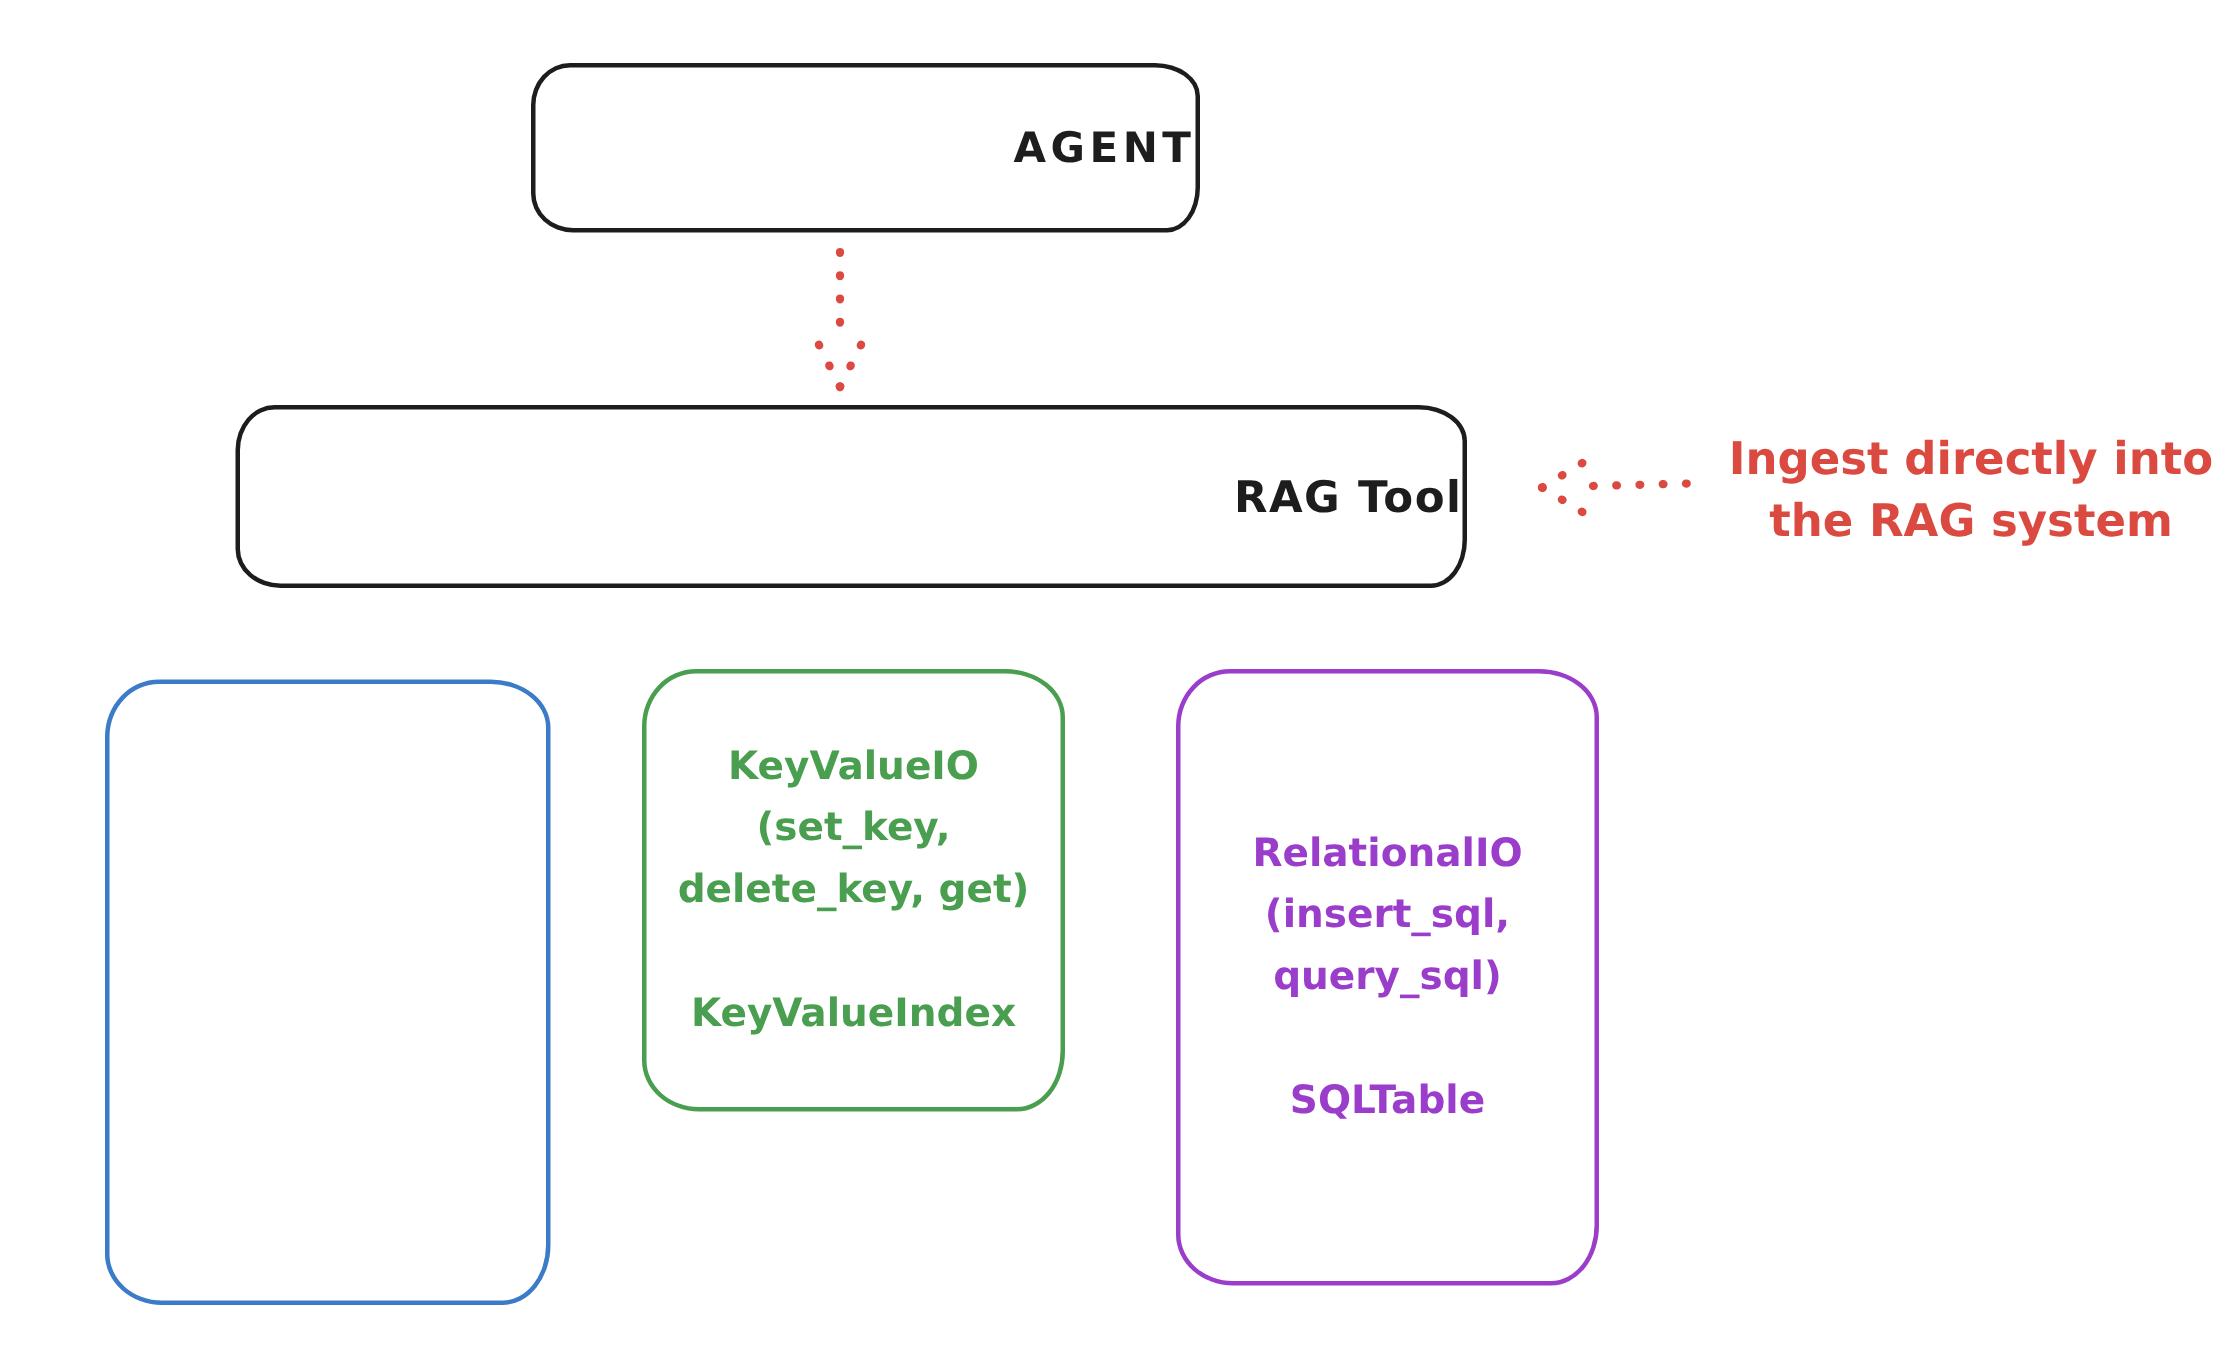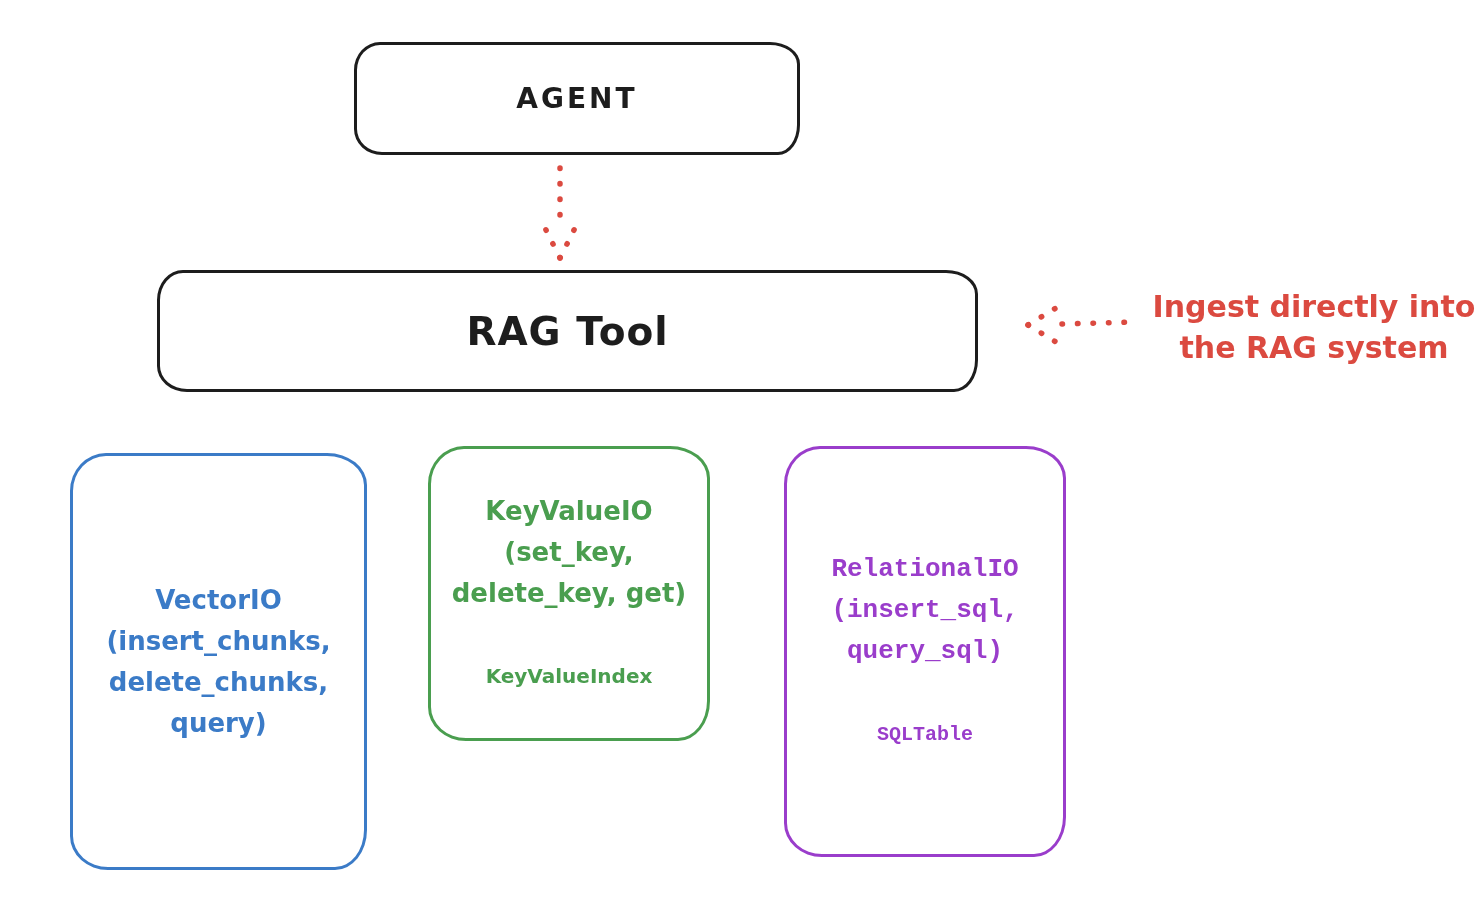--- a/index.html
+++ b/index.html
@@ -24,62 +24,62 @@
     overflow: hidden;
   }
 
   
   .node {
     position: absolute;
     border: 3.5px solid var(--stroke);
     background: transparent;
     display: flex;
     align-items: center;
-    justify-content: center;
+    justify-content: flex-end;
     color: var(--stroke);
   }
   .node-agent {
     left: 354px; top: 42px; width: 446px; height: 113px;
     border-radius: 26px 30px 22px 28px / 28px 22px 30px 26px;
   }
   .node-agent .node-label { font-size: 28px; letter-spacing: 3px; }
   .node-ragtool {
     left: 157px; top: 270px; width: 821px; height: 122px;
     border-radius: 26px 32px 24px 30px / 30px 24px 32px 26px;
   }
-  .node-ragtool .node-label { font-size: 39px; letter-spacing: 1px; }
+  .node-ragtool .node-label { font-size: 29px; letter-spacing: 1px; }
 
   
   .iobox {
     position: absolute;
     border-width: 3.5px;
     border-style: solid;
     border-radius: 36px 40px 32px 38px / 38px 32px 40px 34px;
     display: flex;
     flex-direction: column;
     align-items: center;
     justify-content: center;
     text-align: center;
   }
   .iobox .methods {
     font-size: 26px;
     line-height: 41px;
     white-space: pre-line;
   }
   .iobox .index-label {
-    font-size: 20px;
+    font-size: 26px;
     line-height: 41px;
     margin-top: 42px;
   }
   .iobox-vector  { left: 70px;  top: 453px; width: 297px; height: 417px;
                    border-color: var(--blue);   color: var(--blue); }
   .iobox-keyvalue{ left: 428px; top: 446px; width: 282px; height: 295px;
                    border-color: var(--green);  color: var(--green); }
   .iobox-relational { left: 784px; top: 446px; width: 282px; height: 411px;
-                   border-color: var(--purple); color: var(--purple); font-family: Liberation Mono, monospace; }
+                   border-color: var(--purple); color: var(--purple); }
 
   
   .arrow { position: absolute; overflow: visible; }
   .arrow line {
     stroke: var(--red);
     stroke-width: 5.5;
     stroke-linecap: round;
     stroke-dasharray: 0.5 15;
     fill: none;
   }
@@ -119,24 +119,20 @@
   <svg class="arrow arrow-left" width="130" height="52" viewBox="0 0 130 52">
     <line x1="46" y1="24" x2="122" y2="22"></line>
     <line x1="12" y1="25" x2="40" y2="8"></line>
     <line x1="12" y1="25" x2="40" y2="42"></line>
   </svg>
 
   <div class="annotation">Ingest directly into
 the RAG system</div>
 
   <div class="iobox iobox-vector">
-    <div class="methods">VectorIO
-(insert_chunks,
-delete_chunks,
-query)</div>
   </div>
 
   <div class="iobox iobox-keyvalue">
     <div class="methods">KeyValueIO
 (set_key,
 delete_key, get)</div>
     <div class="index-label">KeyValueIndex</div>
   </div>
 
   <div class="iobox iobox-relational">

